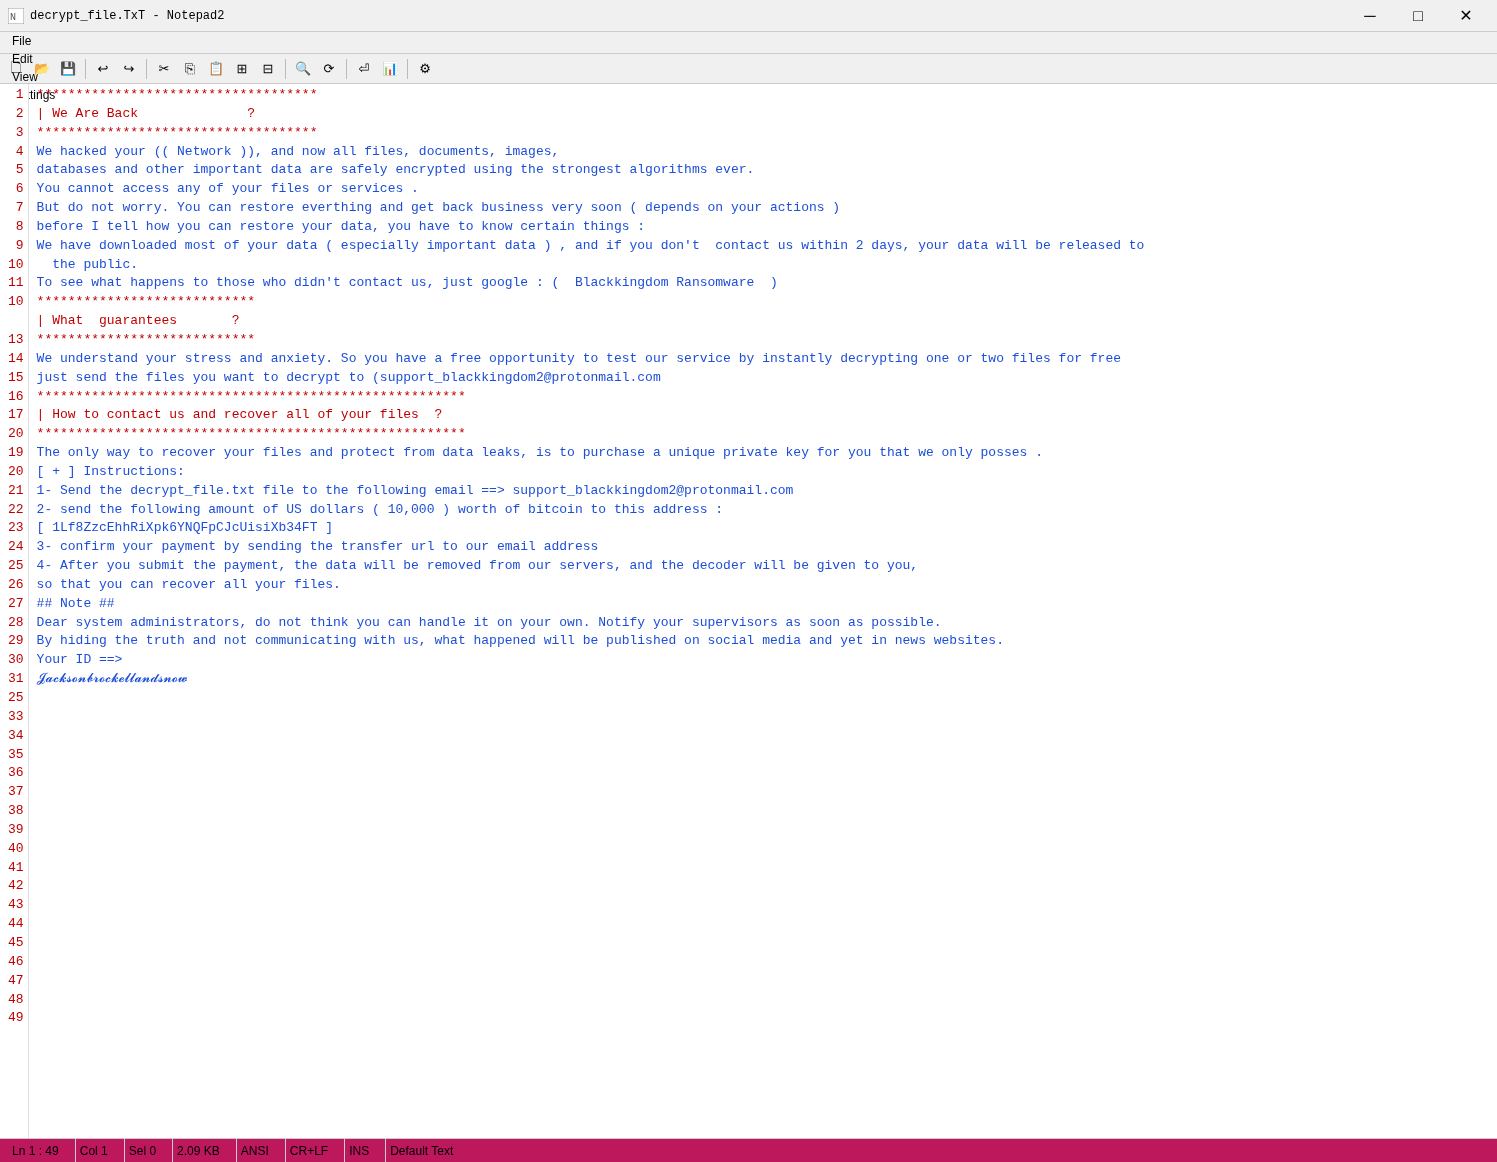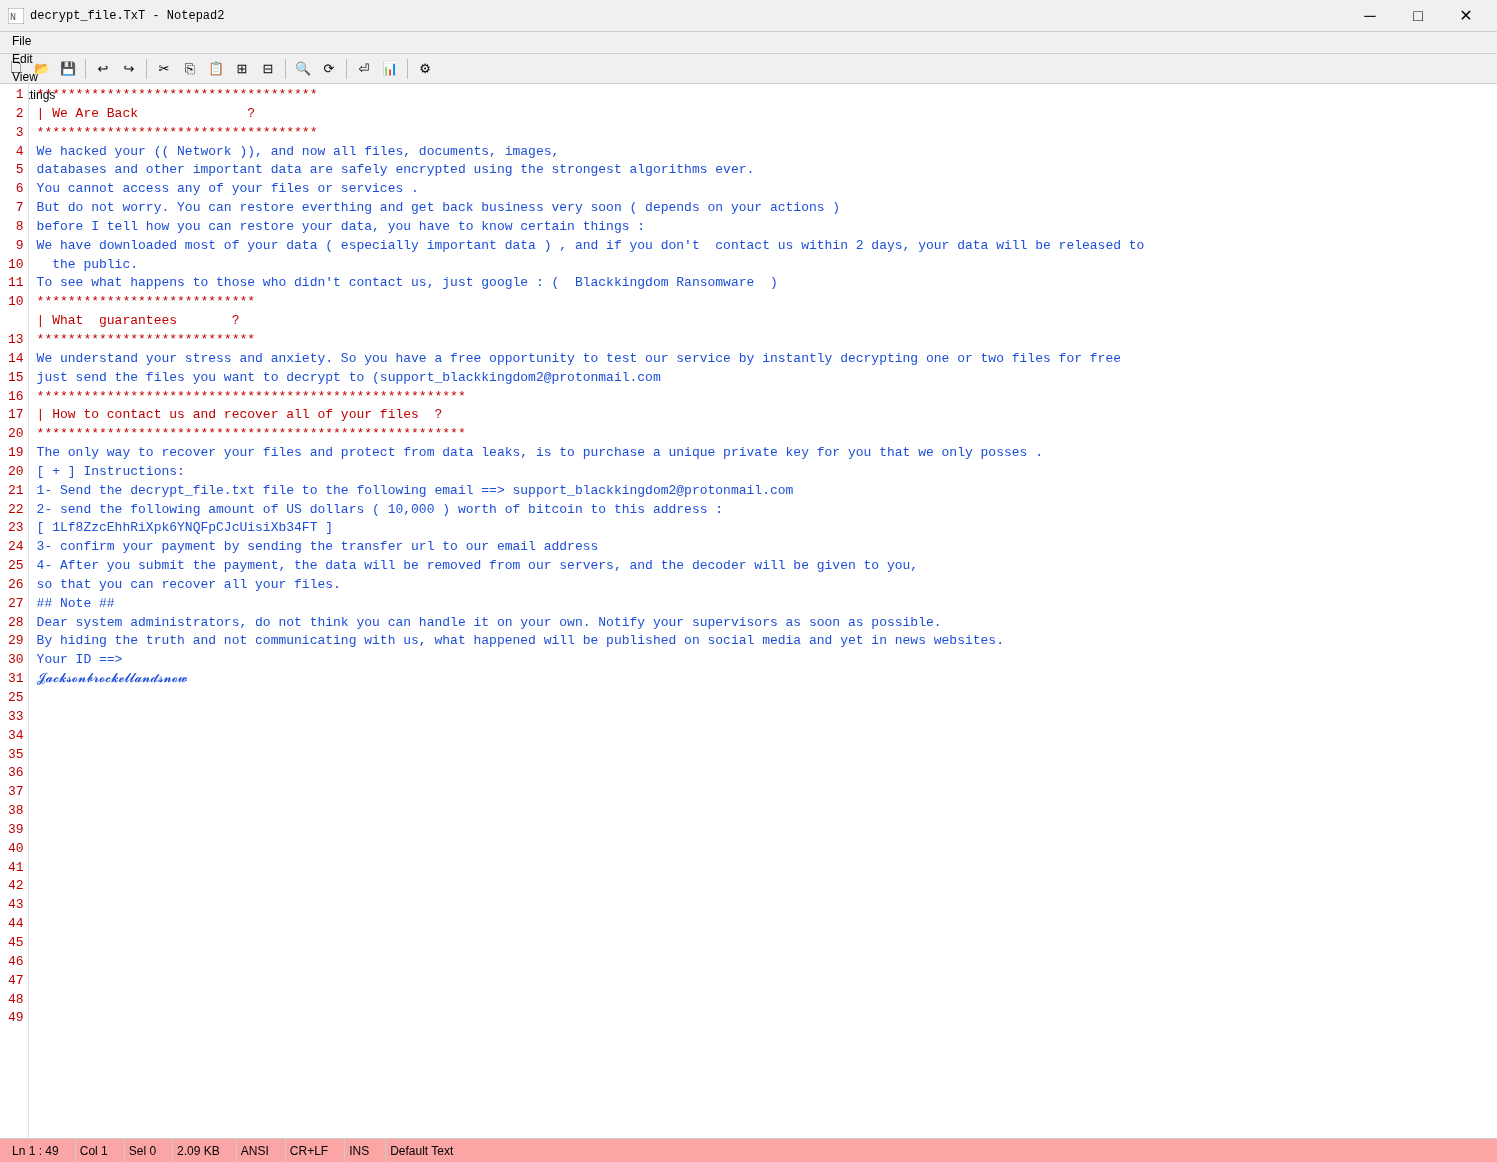--- a/index.html
+++ b/index.html
@@ -129,21 +129,21 @@
     .line {
       display: block;
       white-space: pre;
       line-height: 1.45;
     }
     .red { color: #c00000; }
     .black { color: #1d4ed8; }
 
     
     .status-bar {
-      background: #fca5a5;
+      background: #be185d;
       height: 24px;
       display: flex;
       align-items: center;
       padding: 0 8px;
       border-top: 1px solid #ccc;
       font-family: 'Segoe UI', sans-serif;
       font-size: 12px;
       gap: 0;
     }
     .status-segment {

